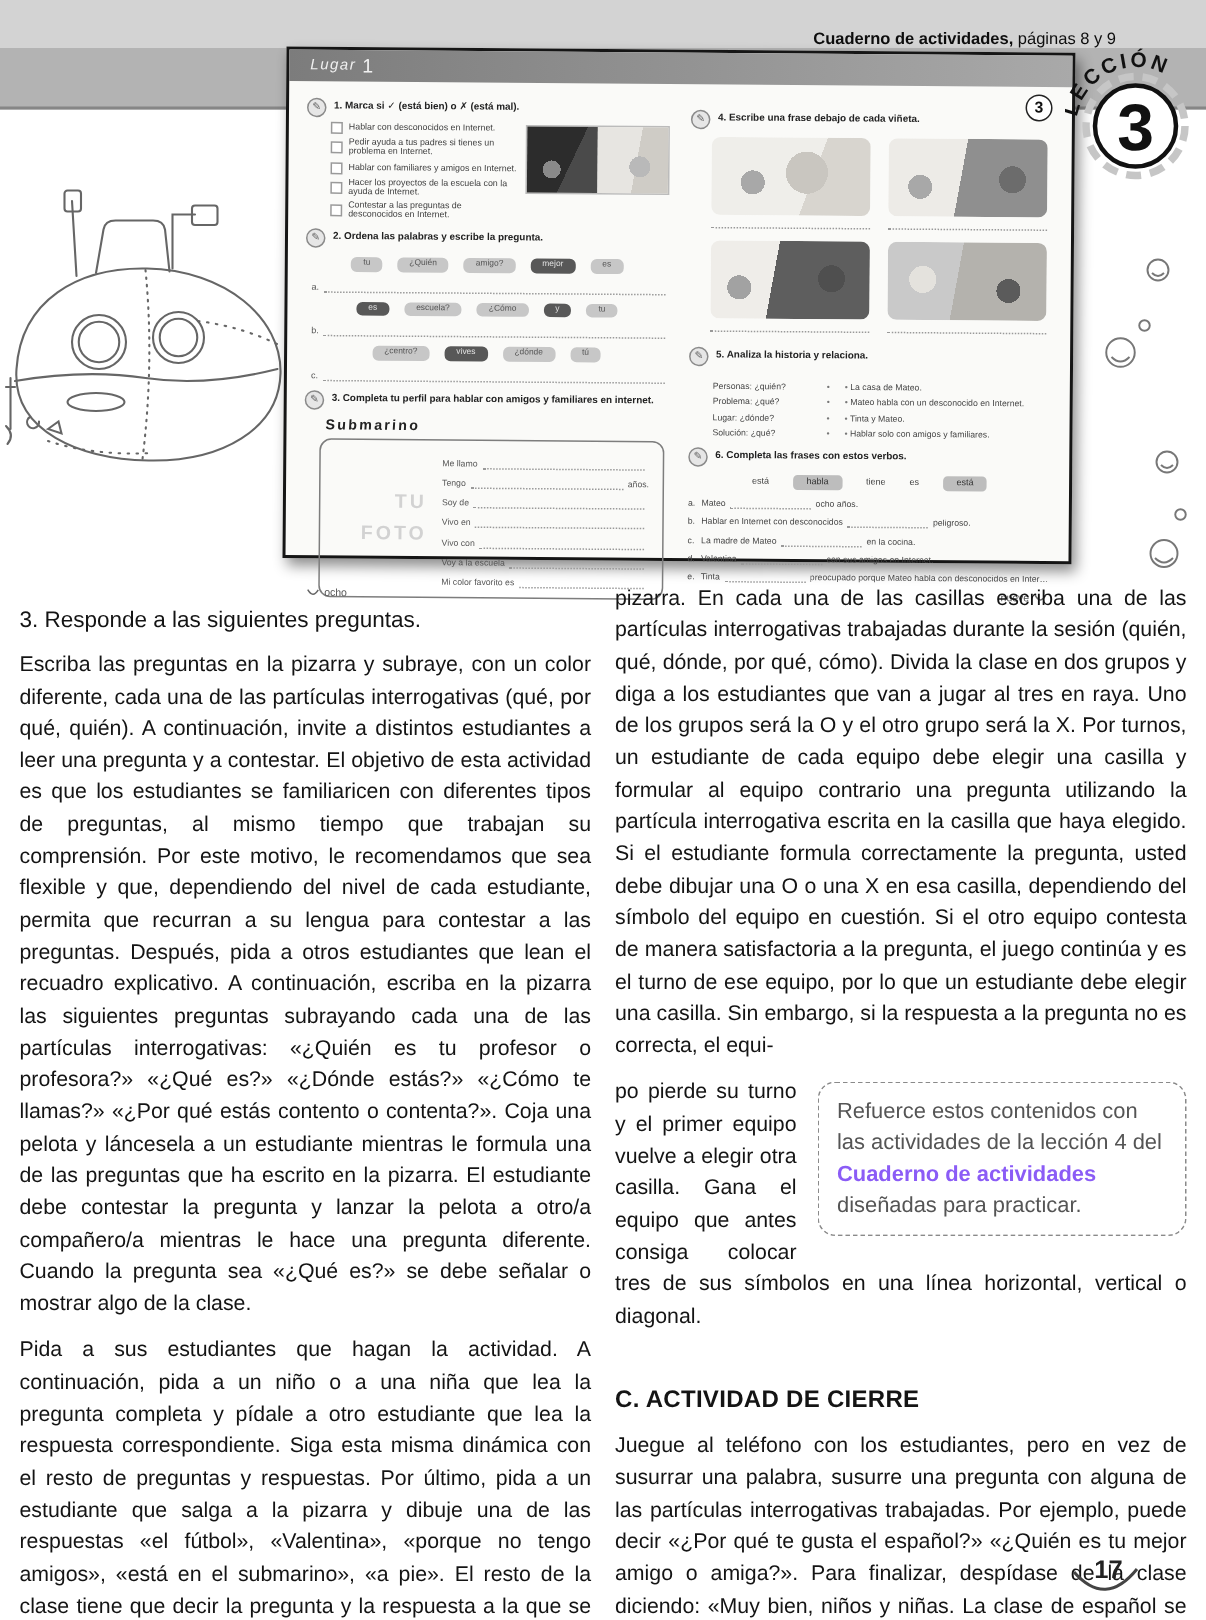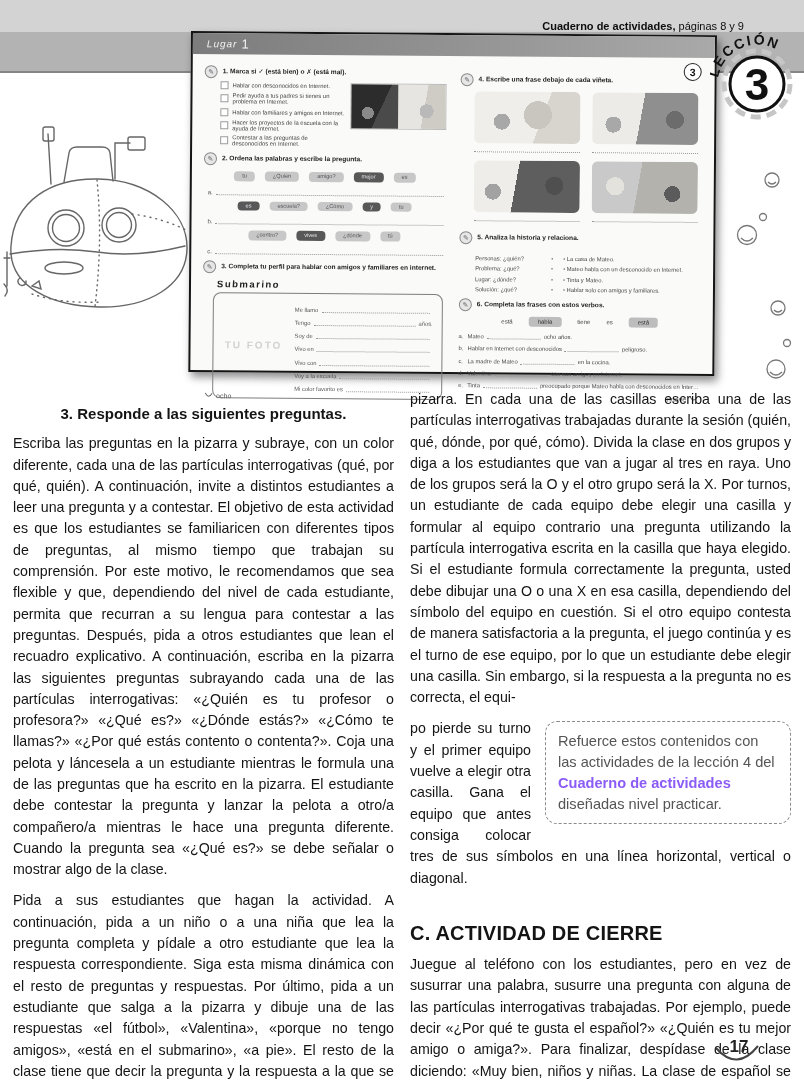--- a/index.html
+++ b/index.html
@@ -45,22 +45,22 @@
   .wb-photos{width:94px;height:44px;flex:none;display:flex;margin-top:4px;border:1px solid #bbb;}
   .ph1{flex:1;background:radial-gradient(circle at 35% 65%,#8a8a8a 0 6px,transparent 6px),linear-gradient(115deg,#2c2c2c 60%,#4a4a4a 60%);}
   .ph2{flex:1;background:radial-gradient(circle at 60% 60%,#b9b9b9 0 7px,transparent 7px),linear-gradient(100deg,#e7e5e1 55%,#cfccc6 55%);}
   .chips{display:flex;gap:10px;justify-content:center;margin-top:6px;}
   .chip{font-size:5.6px;padding:2px 8px;border-radius:4px;background:#c7c7c7;color:#555;line-height:1;}
   .chip.dark{background:#585858;color:#e2e2e2;}
   .ansline{display:flex;align-items:flex-end;font-size:6px;color:#555;margin:7px 2px 0 4px;}
   .ansline .dots{flex:1;border-bottom:1px dotted #999;height:6px;margin-left:3px;}
   .handtitle{font-size:9.5px;font-weight:bold;letter-spacing:1.5px;color:#222;margin:5px 0 0 14px;transform:skewX(-3deg);}
   .profile-box{border:1.2px solid #7d7d7d;border-radius:8px;margin:3px 2px 0 10px;padding:6px 9px;display:flex;gap:10px;}
-  .tufoto{width:62px;display:flex;align-items:center;justify-content:center;text-align:center;
-    color:#d2d2d2;font-size:10px;font-weight:bold;letter-spacing:2px;line-height:1.6;}
+  .tufoto{width:62px;display:flex;align-items:center;justify-content:center;text-align:right;
+    color:#d2d2d2;font-size:13px;font-weight:bold;letter-spacing:2px;line-height:1.6;}
   .fields{flex:1;min-width:0;}
   .field{display:flex;align-items:flex-end;font-size:5.8px;color:#555;margin-top:7.2px;}
   .field .dots{flex:1;border-bottom:1px dotted #999;height:5px;margin-left:3px;}
   .field .suf{margin-left:3px;}
   .wb-pg{position:absolute;font-size:7px;color:#555;display:flex;align-items:center;gap:3px;}
   .wb-pg.l{left:2px;bottom:-1px;}
   .wb-pg.r{right:2px;bottom:-1px;}
   .vg-grid{display:grid;grid-template-columns:1fr 1fr;gap:4px 12px;margin:5px 4px 0 14px;}
   .vg{height:52px;border-radius:6px;}
   .vg.v1{background:radial-gradient(circle at 26% 58%,#a8a8a8 0 8px,transparent 8px),radial-gradient(circle at 60% 45%,#c9c6c0 0 14px,transparent 14px),linear-gradient(110deg,#efeeea 62%,#d8d5cf 62%);}
@@ -79,22 +79,22 @@
   .verb.boxed{background:#bdbdbd;border-radius:3px;padding:2px 9px;color:#333;}
   .sent{display:flex;align-items:flex-end;font-size:5.8px;color:#454545;margin-top:6.4px;white-space:nowrap;}
   .sent .lt{width:9px;flex:none;}
   .sent .sdots{width:54px;border-bottom:1px dotted #999;height:5px;margin:0 3px;flex:none;}
   .sent .post{overflow:hidden;text-overflow:ellipsis;}
 
   
   .cols{position:absolute;left:13px;top:389px;width:779px;display:flex;gap:16px;}
   .col{width:381px;min-width:0;font-size:14.2px;line-height:21.3px;text-align:justify;}
   .para{margin:0 0 10px 0;}
-  .h-num{font-size:15px;font-weight:bold;margin:15px 0 9px 0;text-indent:-17px;padding-left:17px;text-align:center;line-height:1.35;}
-  .h-letter{font-size:20px;font-weight:bold;letter-spacing:0.2px;margin:24px 0 10px 0;text-align:left;}
+  .h-num{font-size:15px;font-weight:normal;margin:15px 0 9px 0;text-indent:-17px;padding-left:17px;text-align:left;line-height:1.35;}
+  .h-letter{font-size:16px;font-weight:bold;letter-spacing:0.2px;margin:24px 0 10px 0;text-align:left;}
   .refbox{display:block;float:right;width:246px;margin:3px 0 6px 14px;border:1.6px dashed #8a8a8a;border-radius:12px;
     padding:9px 12px;font-size:14.6px;line-height:1.42;color:#555;text-align:left;box-sizing:border-box;}
   .refbox b{color:#8b5cf6;}
   .footer-num{position:absolute;left:708px;top:1030px;width:58px;height:44px;}
 </style>
 </head>
 <body>
 
 <div class="topstrip"></div>
 <div class="grayband"></div>
@@ -379,21 +379,21 @@
     <div class="h-num">3. Responde a las siguientes preguntas.</div>
     <div class="para">Escriba las preguntas en la pizarra y subraye, con un color diferente, cada una de las partículas interrogativas (qué, por qué, quién). A continuación, invite a distintos estudiantes a leer una pregunta y a contestar. El objetivo de esta actividad es que los estudiantes se familiaricen con diferentes tipos de preguntas, al mismo tiempo que trabajan su comprensión. Por este motivo, le recomendamos que sea flexible y que, dependiendo del nivel de cada estudiante, permita que recurran a su lengua para contestar a las preguntas. Después, pida a otros estudiantes que lean el recuadro explicativo. A continuación, escriba en la pizarra las siguientes preguntas subrayando cada una de las partículas interrogativas: «¿Quién es tu profesor o profesora?» «¿Qué es?» «¿Dónde estás?» «¿Cómo te llamas?» «¿Por qué estás contento o contenta?». Coja una pelota y láncesela a un estudiante mientras le formula una de las preguntas que ha escrito en la pizarra. El estudiante debe contestar la pregunta y lanzar la pelota a otro/a compañero/a mientras le hace una pregunta diferente. Cuando la pregunta sea «¿Qué es?» se debe señalar o mostrar algo de la clase.</div>
     <div class="para">Pida a sus estudiantes que hagan la actividad. A continuación, pida a un niño o a una niña que lea la pregunta completa y pídale a otro estudiante que lea la respuesta correspondiente. Siga esta misma dinámica con el resto de preguntas y respuestas. Por último, pida a un estudiante que salga a la pizarra y dibuje una de las respuestas «el fútbol», «Valentina», «porque no tengo amigos», «está en el submarino», «a pie». El resto de la clase tiene que decir la pregunta y la respuesta a la que se refiere el dibujo.</div>
 
   </div>
 
   <div class="col">
     <div class="para">pizarra. En cada una de las casillas escriba una de las partículas interrogativas trabajadas durante la sesión (quién, qué, dónde, por qué, cómo). Divida la clase en dos grupos y diga a los estudiantes que van a jugar al tres en raya. Uno de los grupos será la O y el otro grupo será la X. Por turnos, un estudiante de cada equipo debe elegir una casilla y formular al equipo contrario una pregunta utilizando la partícula interrogativa escrita en la casilla que haya elegido. Si el estudiante formula correctamente la pregunta, usted debe dibujar una O o una X en esa casilla, dependiendo del símbolo del equipo en cuestión. Si el otro equipo contesta de manera satisfactoria a la pregunta, el juego continúa y es el turno de ese equipo, por lo que un estudiante debe elegir una casilla. Sin embargo, si la respuesta a la pregunta no es correcta, el equi-</div>
     <div class="para">
       <span class="refbox">
-        <span>Refuerce estos contenidos con las actividades de la lección 4 del </span><b>Cuaderno de actividades</b><span> diseñadas nivel practicar.</span>
+        <span>Refuerce estos contenidos con las actividades de la lección 4 del </span><b>Cuaderno de actividades</b><span> diseñadas para practicar.</span>
       </span>
       <span>po pierde su turno y el primer equipo vuelve a elegir otra casilla. Gana el equipo que antes consiga colocar tres de sus símbolos en una línea horizontal, vertical o diagonal.</span>
     </div>
     <div style="clear:both;"></div>
     <div class="h-letter">C. ACTIVIDAD DE CIERRE</div>
     <div class="para">Juegue al teléfono con los estudiantes, pero en vez de susurrar una palabra, susurre una pregunta con alguna de las partículas interrogativas trabajadas. Por ejemplo, puede decir «¿Por qué te gusta el español?» «¿Quién es tu mejor amigo o amiga?». Para finalizar, despídase de la clase diciendo: «Muy bien, niños y niñas. La clase de español se ha terminado. Adiós, adiós. Nos vemos el… (día de la semana que volverán a tener clase de español)».</div>
 
   </div>
 </div>
 

